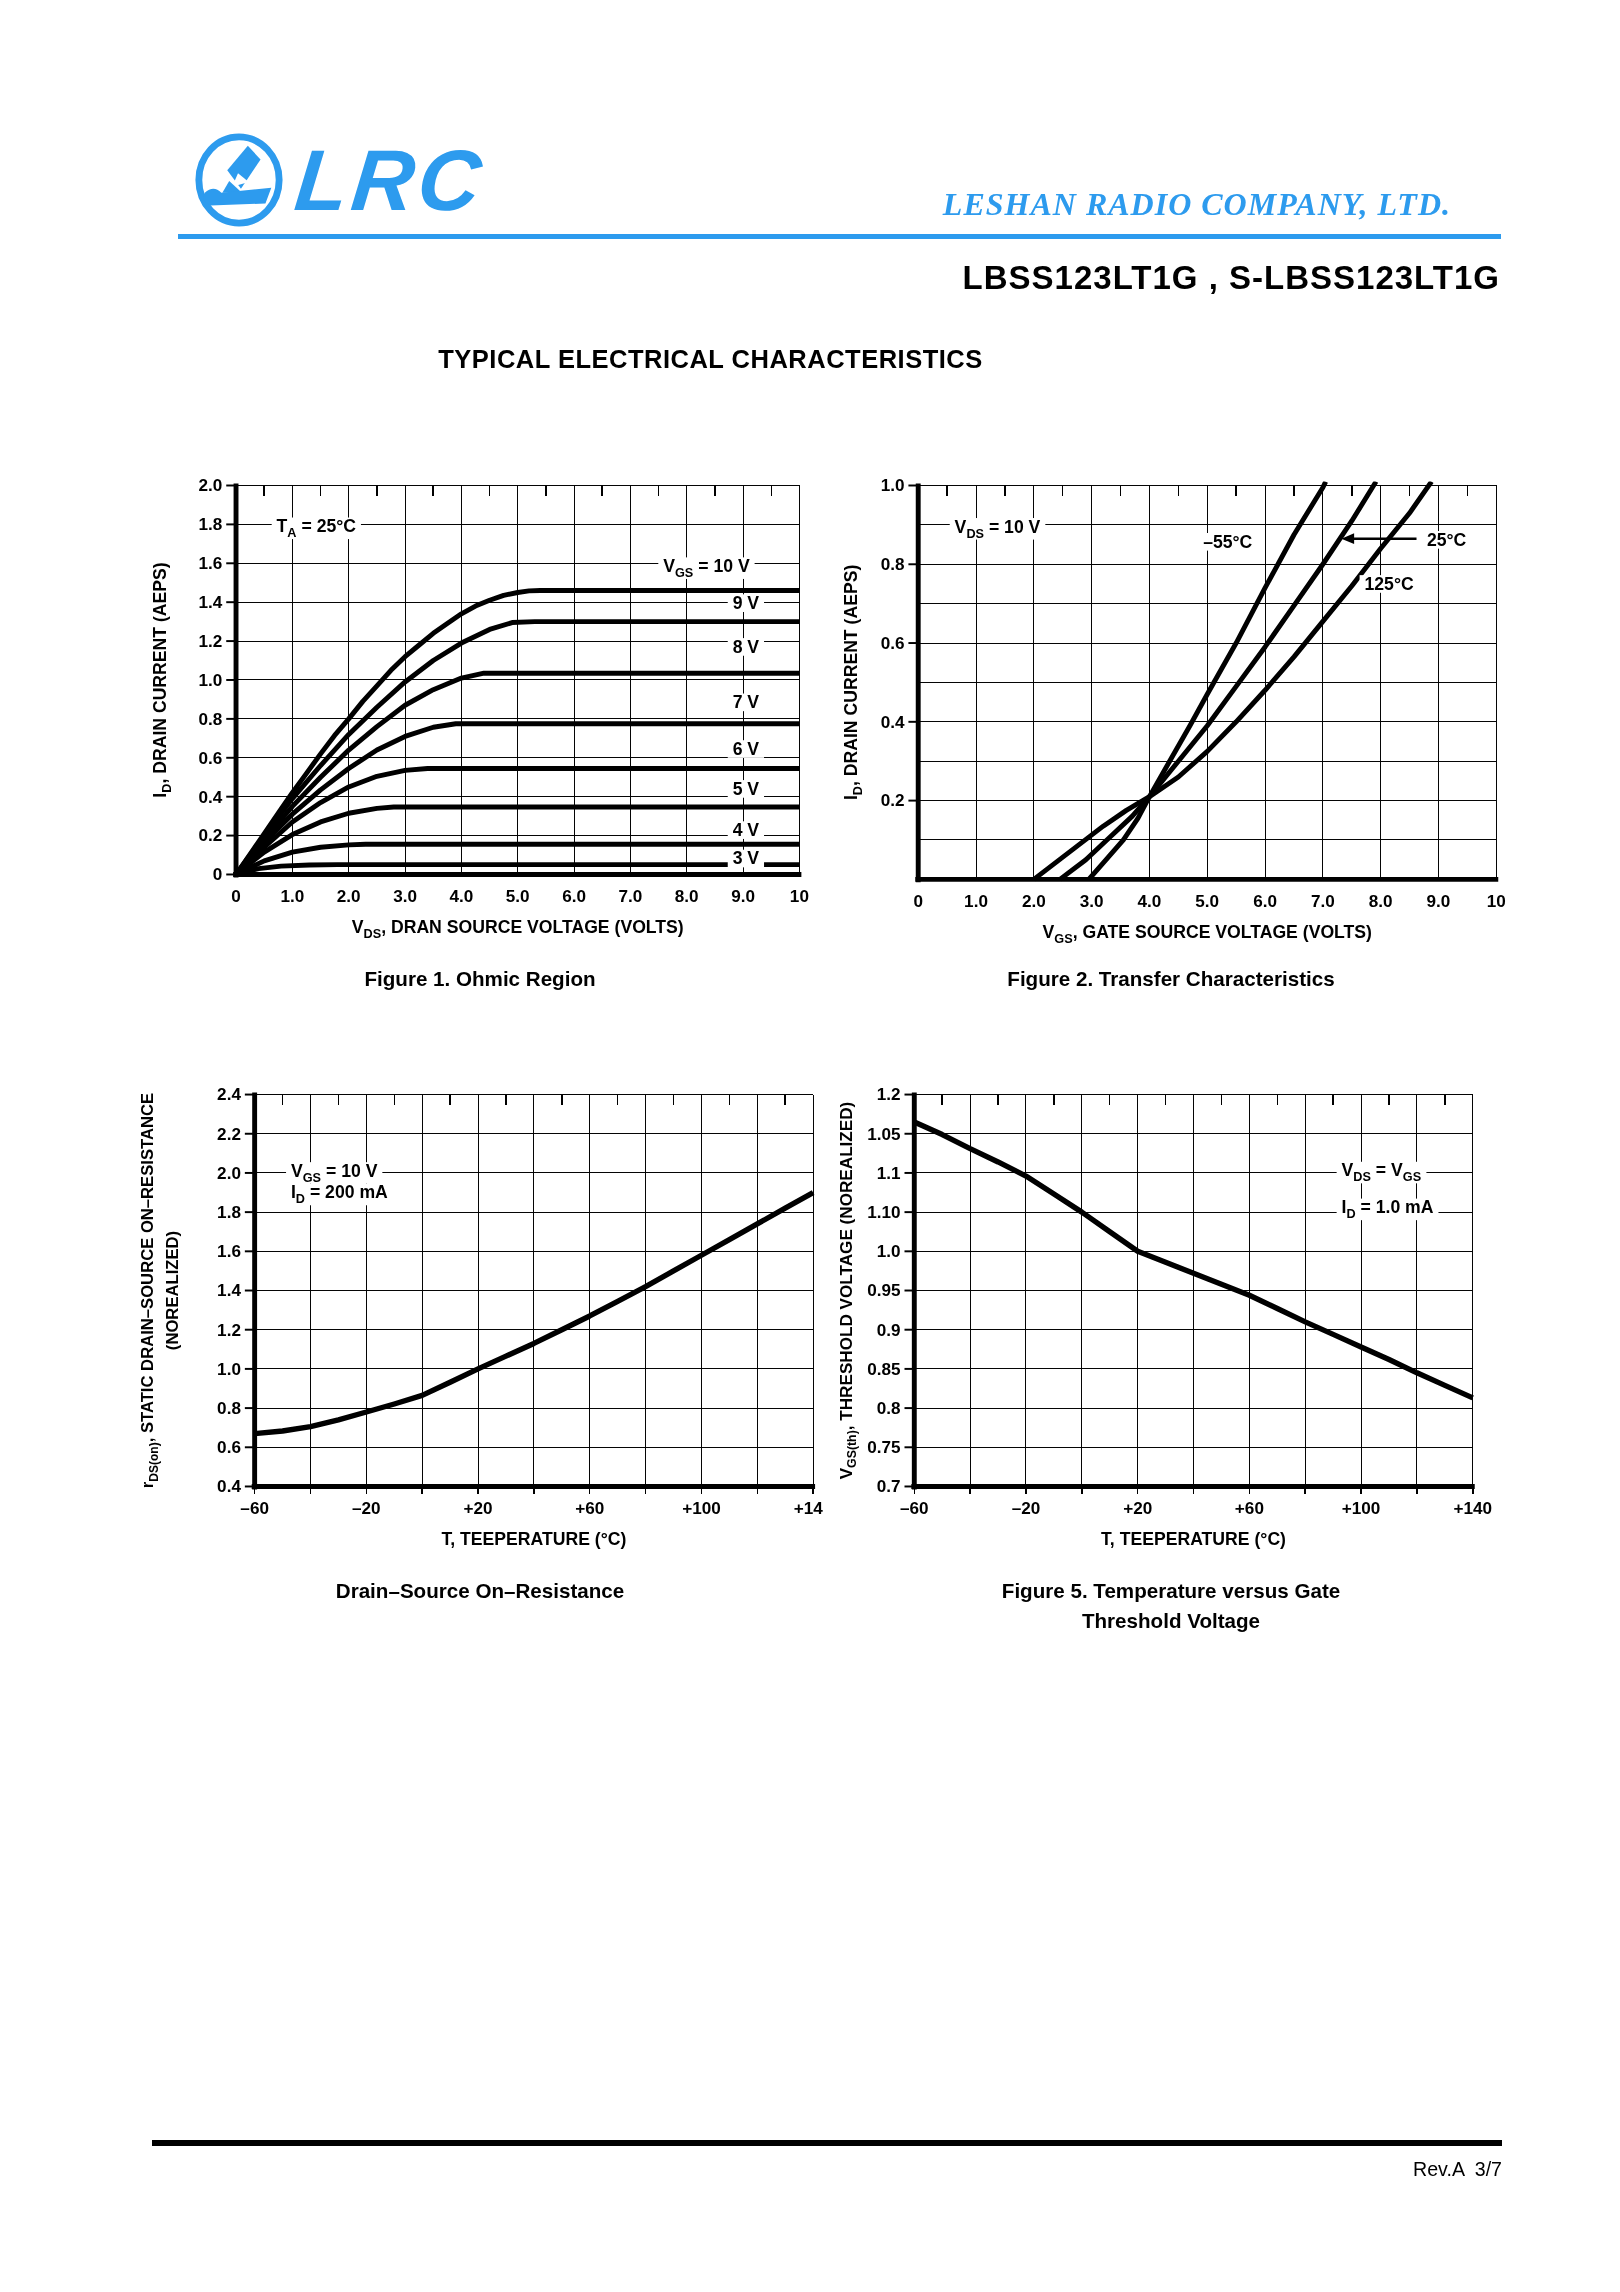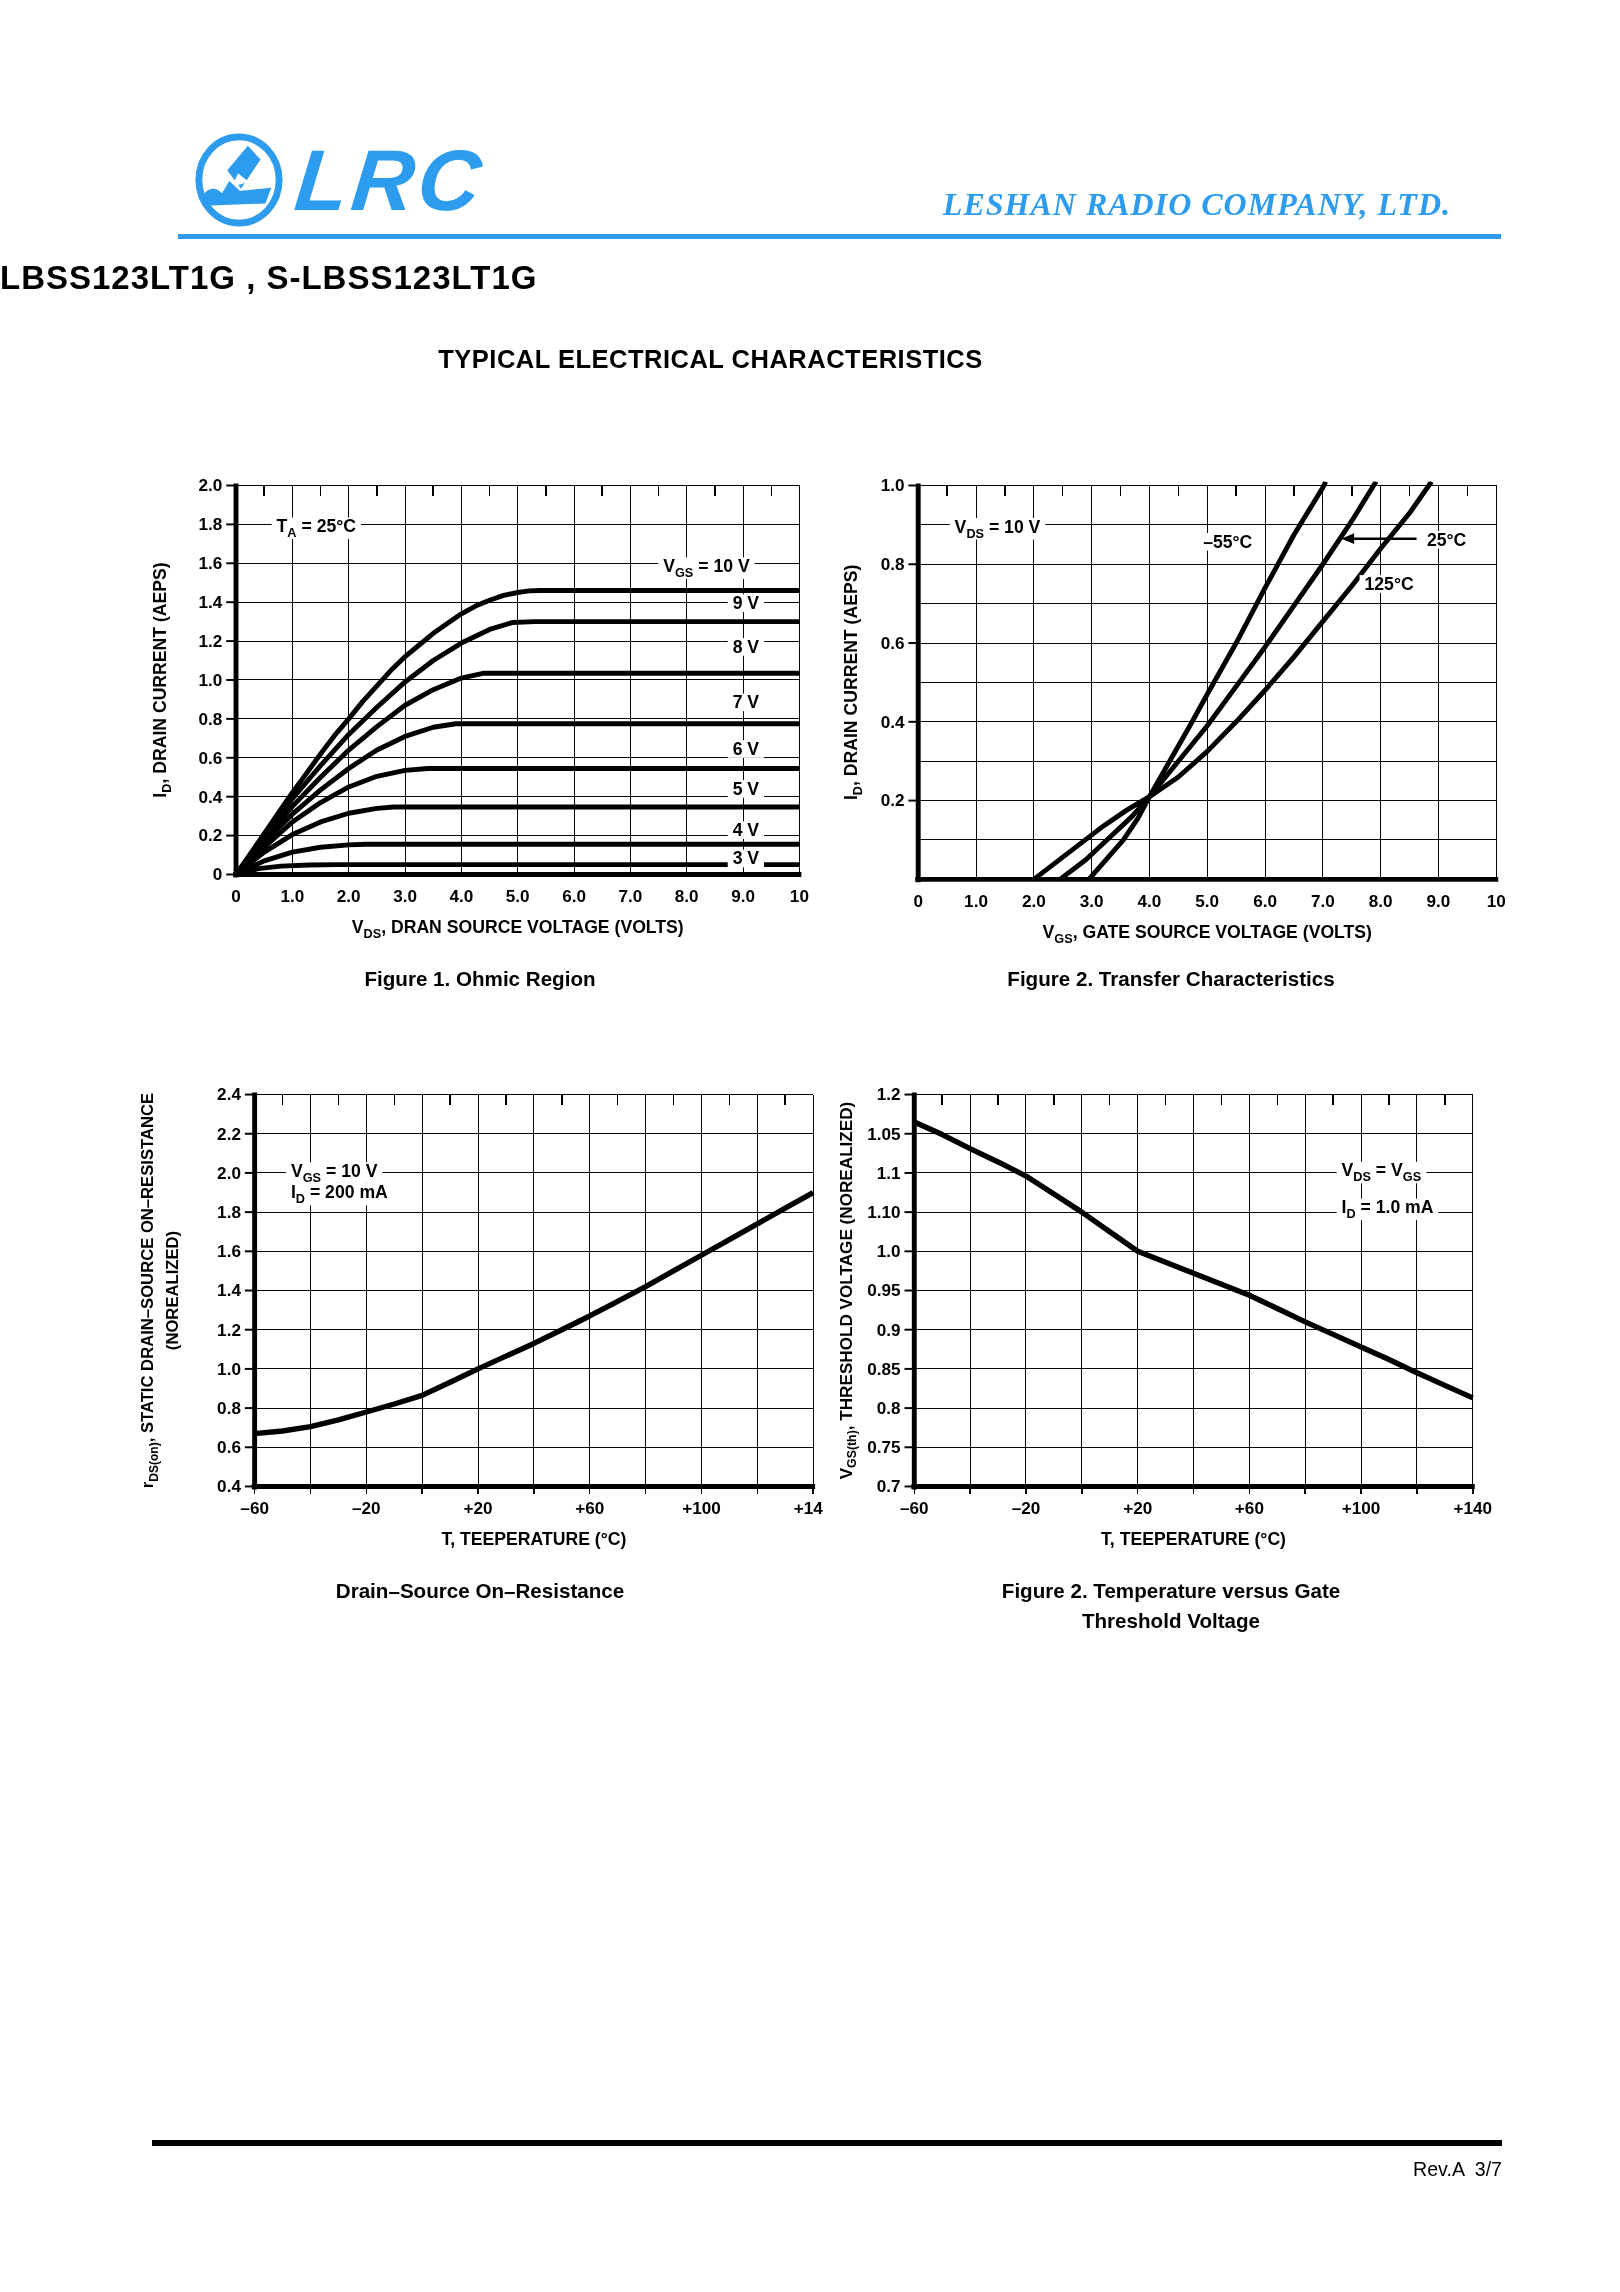--- a/index.html
+++ b/index.html
@@ -8,21 +8,21 @@
        font-family:"Liberation Sans",sans-serif;color:#000;overflow:hidden;}
   .blue{color:var(--blue);}
   .logo{position:absolute;left:192px;top:133px;display:flex;align-items:center;gap:9.8px;}
   .logo svg{width:94px;height:94px;color:var(--blue);}
   .logo-text{font-style:italic;font-weight:bold;font-size:86px;line-height:88px;
              letter-spacing:3.9px;transform:skewX(-6deg);}
   .company{position:absolute;left:0;top:186px;width:1451px;text-align:right;
            font-family:"Liberation Serif",serif;font-style:italic;font-weight:bold;
            font-size:32px;letter-spacing:1px;}
   .rule{position:absolute;left:178px;top:234px;width:1323px;height:4.9px;background:var(--blue);}
-  .partnos{position:absolute;left:0;top:259px;width:1500px;text-align:left;
+  .partnos{position:absolute;left:0;top:259px;width:1500px;text-align:right;
            font-weight:bold;font-size:33px;letter-spacing:1px;}
   .sectitle{position:absolute;left:0;top:345px;width:1392px;text-align:center;
             text-indent:29px;font-weight:bold;font-size:25.5px;letter-spacing:0.5px;}
   .fig{position:absolute;width:686px;}
   #fig1{left:137px;top:461px;}
   #fig2{left:828px;top:461px;}
   #fig3{left:137px;top:1073px;}
   #fig4{left:828px;top:1073px;}
   .caption{margin-top:13.7px;width:686px;text-align:center;font-weight:bold;
            font-size:20.6px;line-height:1.45;}
@@ -440,21 +440,21 @@
         <text x="373" y="482" text-anchor="middle" font-size="18" font-weight="700" fill="#000"><tspan>T, TEEPERATURE (°C)</tspan></text>
         <text x="24" y="222" text-anchor="middle" font-size="17.5" font-weight="700" fill="#000" transform="rotate(-90 24 222)"><tspan>V</tspan><tspan font-size="72%" dy="5">GS(th)</tspan><tspan dy="-5">, THRESHOLD VOLTAGE (NOREALIZED)</tspan></text>
         <g>
           <rect x="519.0499877929688" y="90.5999984741211" width="91.62225341796875" height="22" fill="#fff"></rect>
           <text x="524.05" y="105.59999999999997" text-anchor="start" font-size="18" font-weight="700" fill="#000"><tspan>V</tspan><tspan font-size="72%" dy="5">DS</tspan><tspan dy="-5"> = V</tspan><tspan font-size="72%" dy="5">GS</tspan></text>
           <rect x="519.0499877929688" y="128.1999969482422" width="103.921875" height="22" fill="#fff"></rect>
           <text x="524.05" y="143.19999999999993" text-anchor="start" font-size="18" font-weight="700" fill="#000"><tspan>I</tspan><tspan font-size="72%" dy="5">D</tspan><tspan dy="-5"> = 1.0 mA</tspan></text>
         </g>
       </svg>
     <div class="caption">
-        <div>Figure 2. Temperature versus Gate</div>
+        <div>Figure 5. Temperature versus Gate</div>
         <div>Threshold Voltage</div>
       </div>
   </div>
 
   <div class="footer-line"></div>
   <div class="footer-rev">Rev.A  3/7</div>
 
 </div>
 
 

